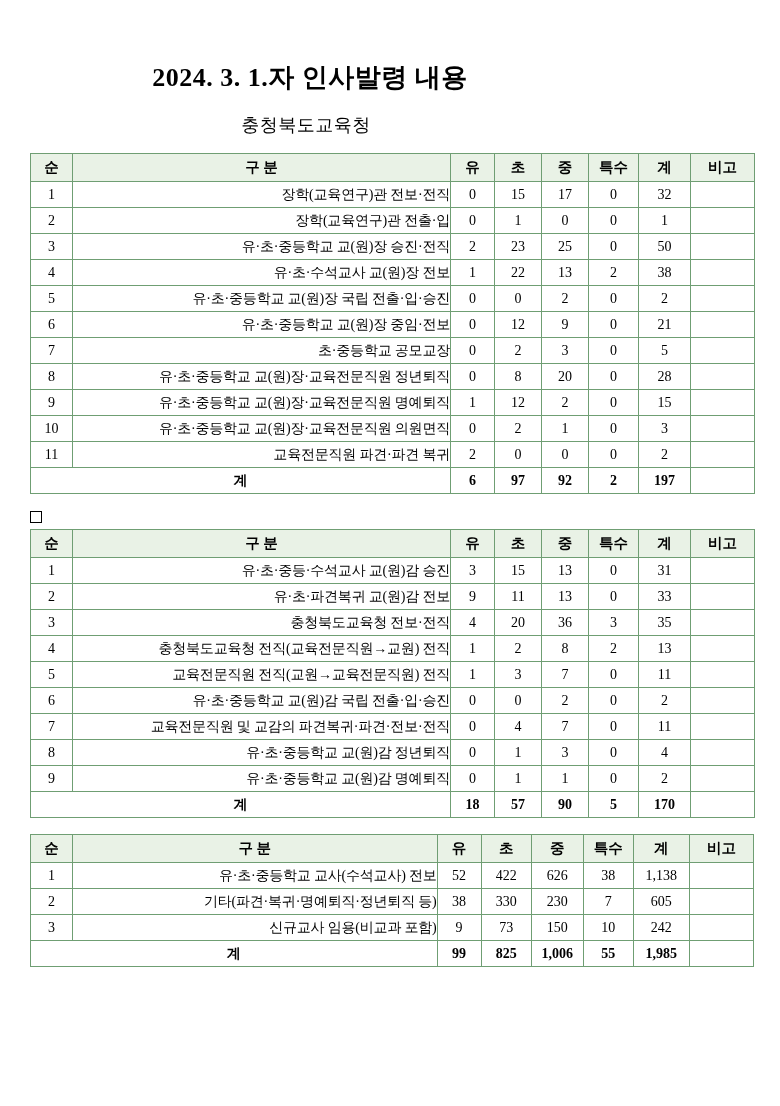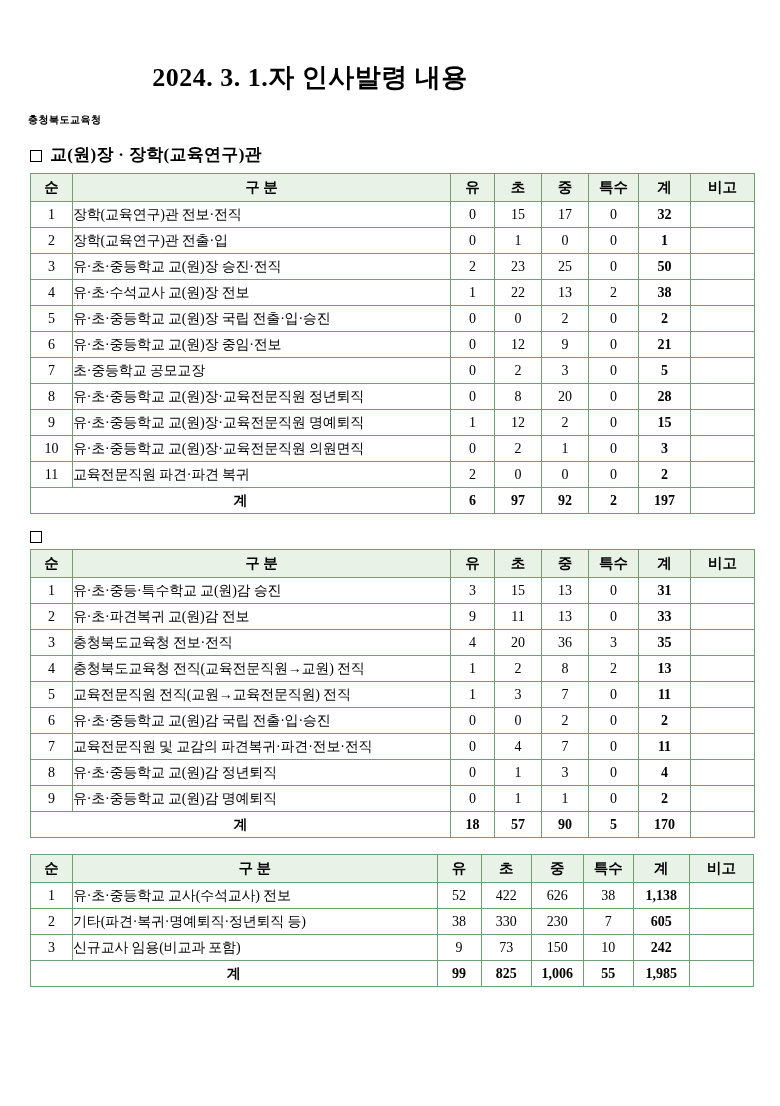--- a/index.html
+++ b/index.html
@@ -21,25 +21,24 @@
     padding: 52px 28px 10px 28px;
   }
   .doc-title {
     text-align: center;
     font-size: 26px;
     font-weight: bold;
     letter-spacing: 0.5px;
     margin: 8px 0 0 0;
   }
   .doc-org {
-    text-align: left;
-    font-size: 10px;
+    text-align: center;
+    font-size: 18px;
     margin: 18px 8px 0 0;
     letter-spacing: 0.5px;
-    font-weight: bold;
   }
   .section {
     margin-top: 16px;
   }
   .section:first-of-type {
     margin-top: 14px;
   }
   .section-heading {
     font-size: 17px;
     font-weight: bold;
@@ -76,31 +75,31 @@
     background: #ffffff;
   }
   table.tbl thead th {
     background: #e9f2e6;
     font-weight: bold;
     font-size: 14.5px;
     height: 27px;
     line-height: 27px;
   }
   table.tbl td.subject {
-    text-align: left;
+    text-align: right;
     letter-spacing: -0.2px;
   }
   table.tbl tr.total td {
     font-weight: bold;
   }
   table.tbl tr.total td.total-label {
     text-align: center;
   }
   table.tbl td.sum {
-    font-weight: bold;
+    font-weight: normal;
   }
   
   col.c-no    { width: 42px; }
   col.c-sub   { width: 378px; }
   col.c-y     { width: 44px; }
   col.c-e     { width: 47px; }
   col.c-m     { width: 47px; }
   col.c-s     { width: 50px; }
   col.c-t     { width: 52px; }
   col.c-note  { width: 64px; }
@@ -113,24 +112,20 @@
 </style>
 </head>
 <body>
 
 <div class="page">
 
   <h1 class="doc-title">2024. 3. 1.자 인사발령 내용</h1>
   <div class="doc-org">충청북도교육청</div>
 
   <div class="section">
-    <div class="section-heading">
-      <span class="chk"></span>
-      <span>교(원)장 · 장학(교육연구)관</span>
-    </div>
     <div class="tbl-wrap">
       <table class="tbl t1">
         <colgroup>
           <col class="c-no">
             <col class="c-sub">
             <col class="c-y">
             <col class="c-e">
             <col class="c-m">
             <col class="c-s">
             <col class="c-t">
@@ -297,21 +292,21 @@
             <th>초</th>
             <th>중</th>
             <th>특수</th>
             <th>계</th>
             <th>비고</th>
           </tr>
         </thead>
         <tbody>
           <tr>
             <td>1</td>
-            <td class="subject">유·초·중등·특수학교 교(원)감 승진</td>
+            <td class="subject">유·초·중등·수석교사 교(원)감 승진</td>
             <td>3</td>
             <td>15</td>
             <td>13</td>
             <td>0</td>
             <td class="sum">31</td>
             <td></td>
           </tr>
           <tr>
             <td>2</td>
             <td class="subject">유·초·파견복귀 교(원)감 전보</td>

